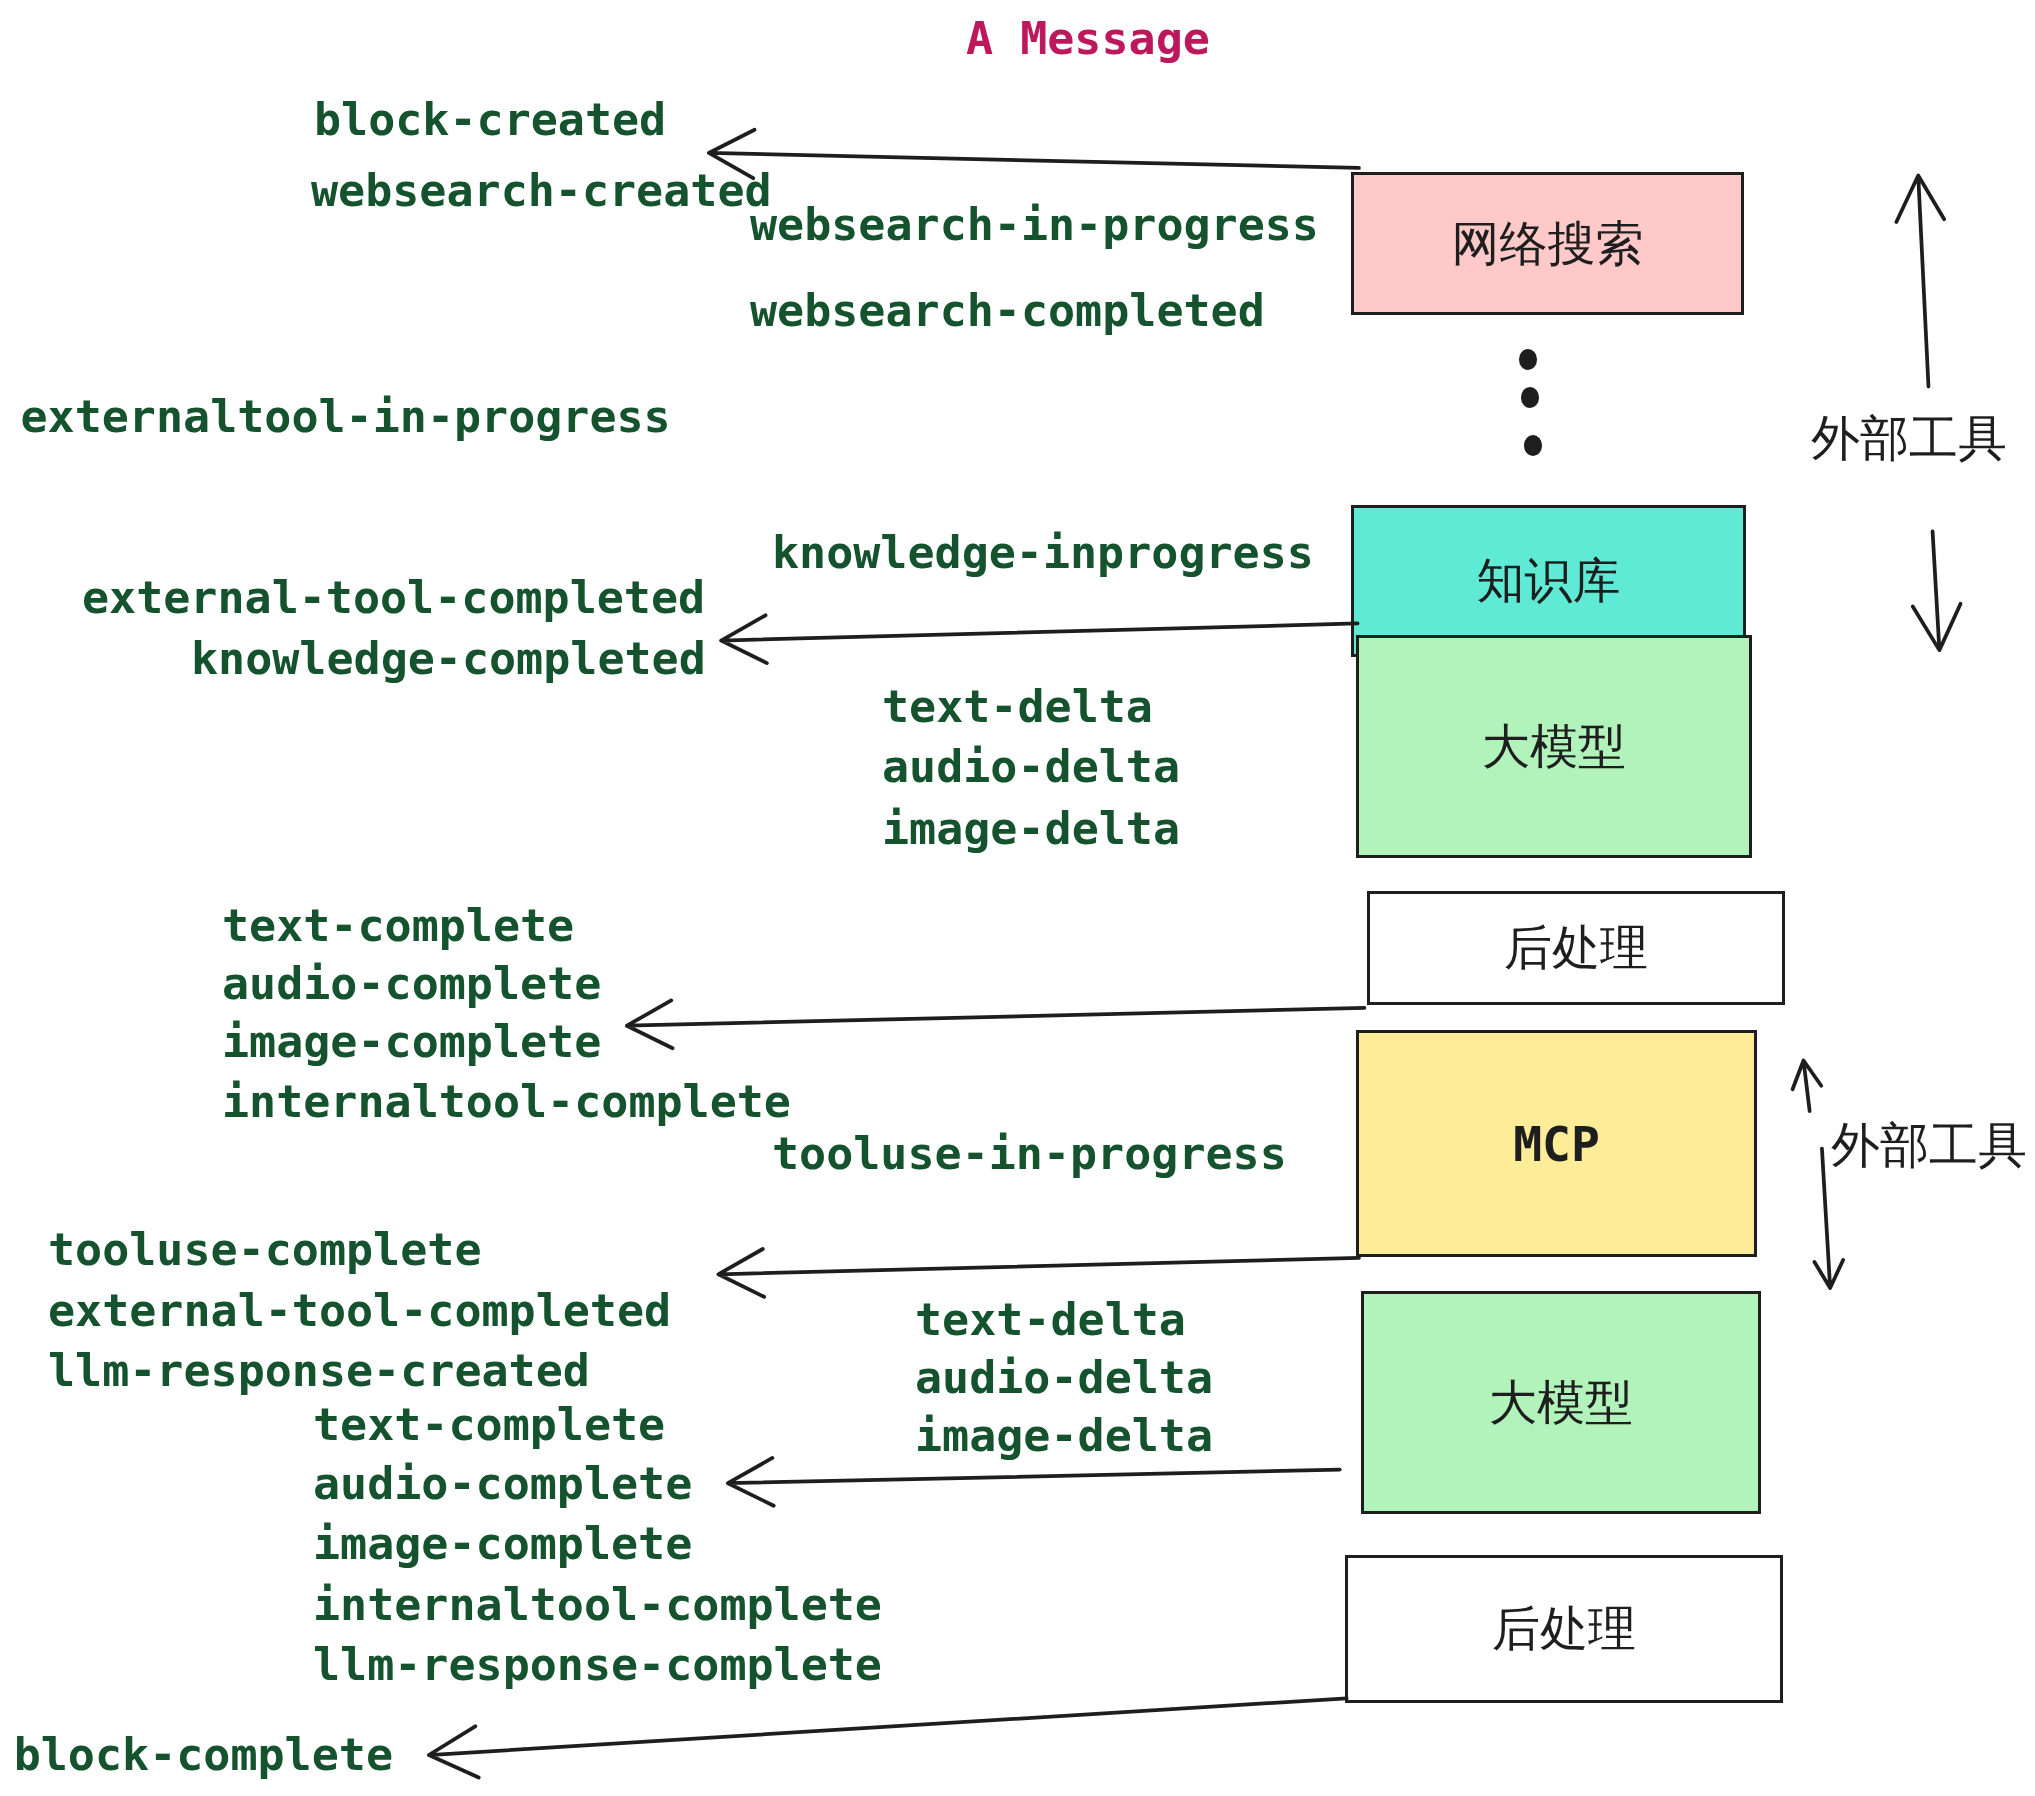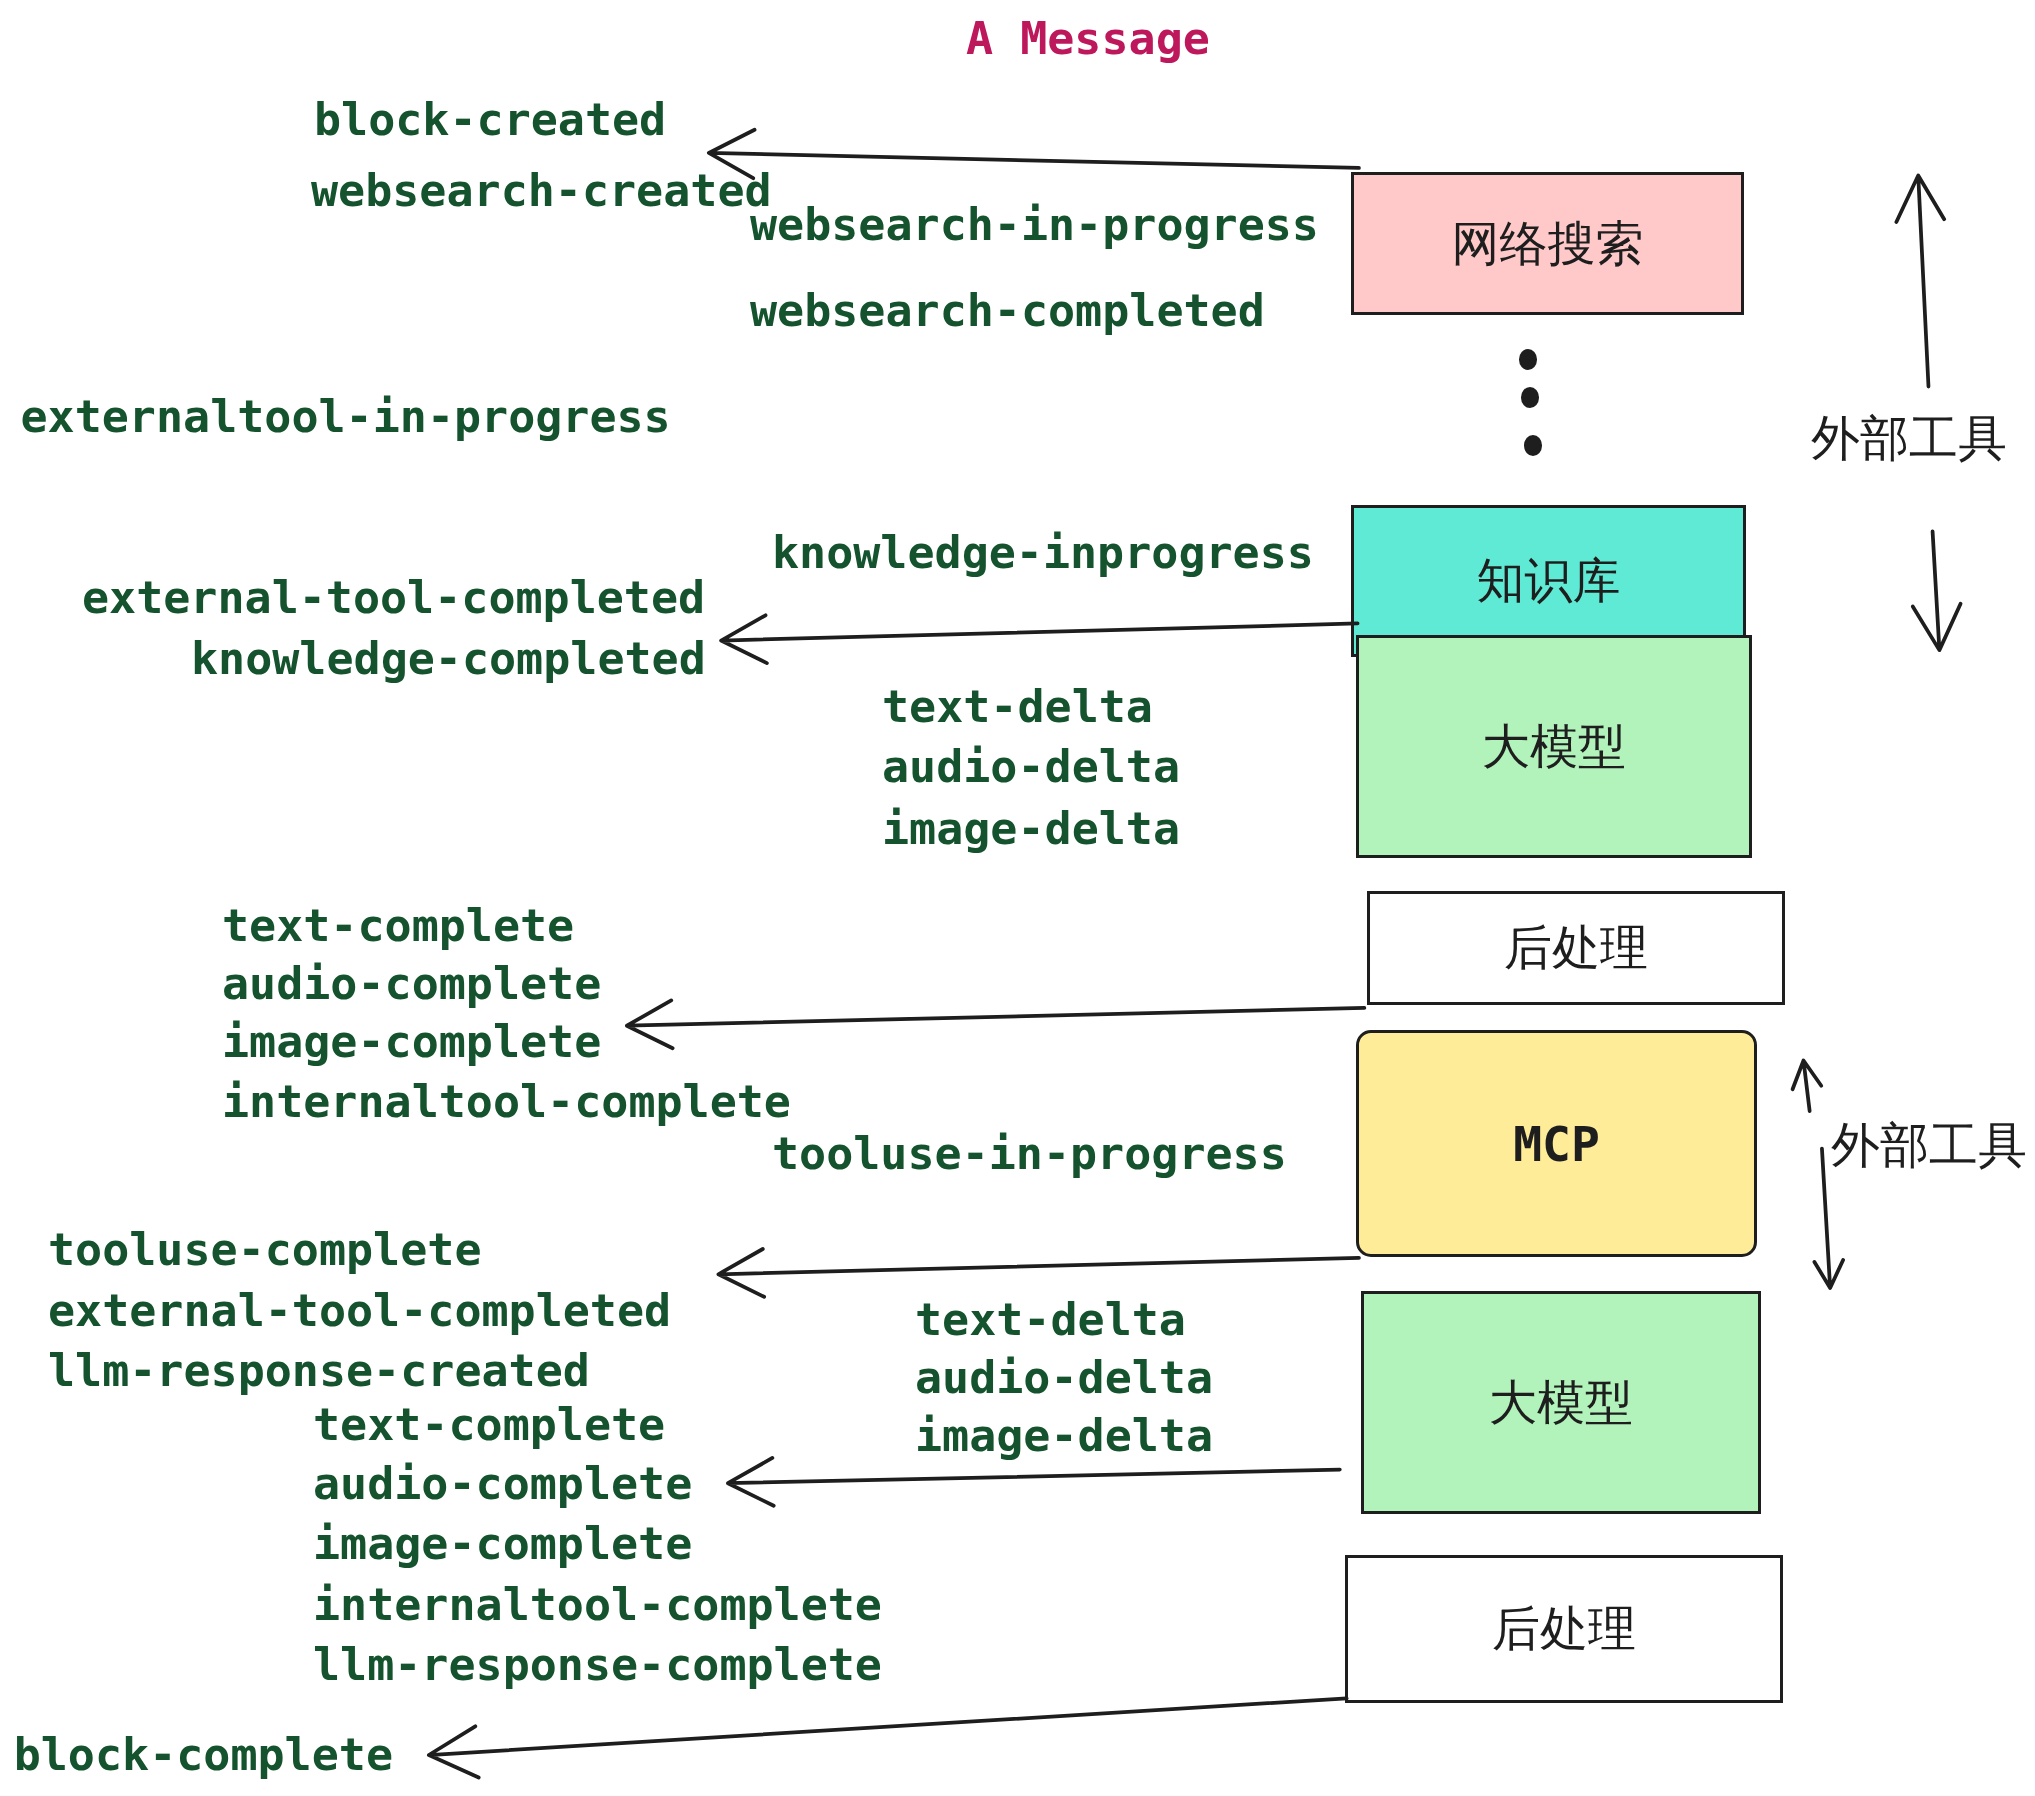--- a/index.html
+++ b/index.html
@@ -37,21 +37,20 @@
     justify-content:center;
     font-family:Liberation Sans, sans-serif;
     font-size:48px;
     color:#1e1e1e;
     white-space:nowrap;
   }
   .box.mono {
     font-family:"DejaVu Sans Mono", "Liberation Mono", monospace;
     font-weight:bold;
     font-size:48px;
-    border-radius:15px;
   }
   .side-label {
     position:absolute;
     font-family:"DejaVu Sans", "Liberation Sans", sans-serif;
     font-size:49px;
     white-space:nowrap;
     color:#1e1e1e;
   }
   .dot {
     position:absolute;

